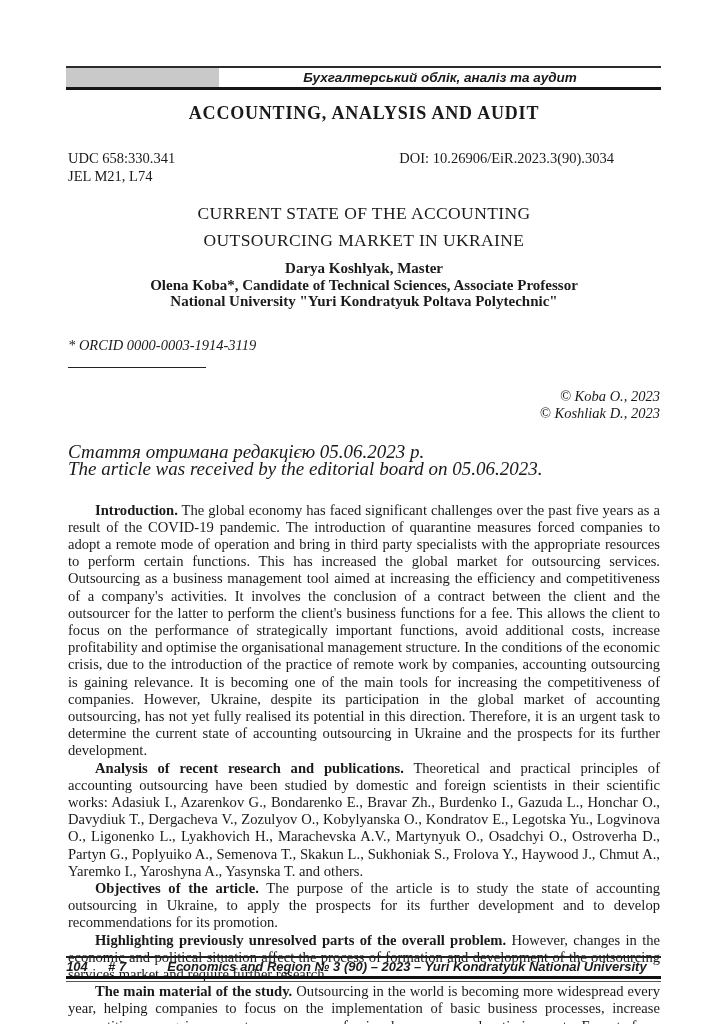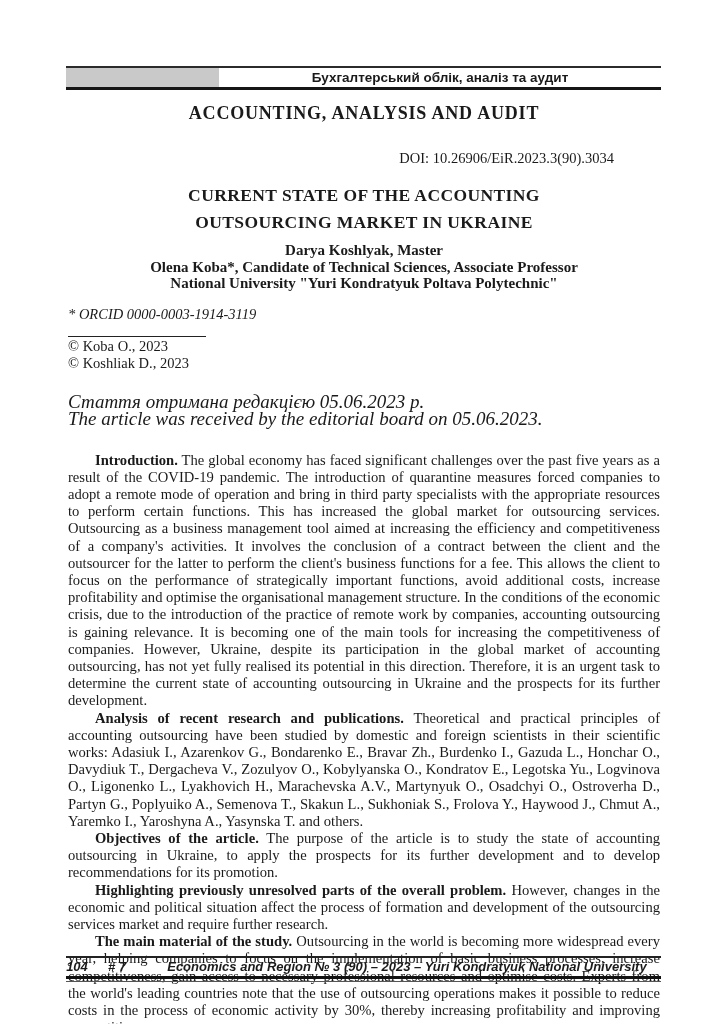--- a/index.html
+++ b/index.html
@@ -17,21 +17,21 @@
     position: absolute; left: 66px; right: 63px; top: 66px;
     border-top: 2px solid #2b2b2b;
     border-bottom: 3px solid #161616;
     height: 19px;
     display: flex; align-items: stretch;
   }
   .rh-gray { width: 153px; background: #c9c9c9; }
   .rh-title {
     flex: 1; text-align: center;
     font-family: "Liberation Sans", sans-serif;
-    font-weight: bold; 
+    font-weight: bold; font-style: italic;
     font-size: 13.5px; line-height: 19px;
     white-space: nowrap;
   }
 
   .content { position: absolute; left: 68px; right: 64px; top: 90px; }
 
   .section-heading {
     margin-top: 7px;
     text-align: center;
     font-weight: bold;
@@ -45,43 +45,43 @@
     display: flex;
     font-size: 14.5px;
     line-height: 18px;
   }
   .meta-left { white-space: pre-line; }
   .meta-doi { margin-left: auto; margin-right: 46px; }
 
   .article-title {
     margin-top: 15px;
     text-align: center;
-    font-weight: bold;
+    font-weight: normal;
     font-size: 17.5px;
     letter-spacing: 0.4px;
     line-height: 27px;
   }
 
   .authors {
     margin-top: 6px;
     text-align: center;
     font-weight: bold;
     font-size: 15px;
     line-height: 16.5px;
   }
 
-  .orcid-note { margin-top: 14px; font-style: italic; font-size: 14.5px; }
+  .orcid-note { margin-top: 27px; font-style: italic; font-size: 14.5px; }
 
   .divider-rule {
     margin-top: 13px;
     width: 138px; height: 0;
     border-top: 1.5px solid #222;
   }
 
-  .copyright { margin-top: 1px; font-size: 14.5px; line-height: 17px; }
+  .copyright { margin-top: 20px; font-style: italic; font-size: 14.5px; line-height: 17px; text-align: right; }
 
   .received { margin-top: 21px; font-style: italic; font-size: 19px; line-height: 17px; }
 
   .body-text {
     margin-top: 25px;
     font-size: 14.6px;
     line-height: 17.2px;
     text-align: justify;
   }
   .body-text p { margin: 0; text-indent: 27px; }
@@ -114,20 +114,22 @@
   <div class="running-head">
     <div class="rh-gray"></div>
     <div class="rh-title">Бухгалтерський облік, аналіз та аудит</div>
   </div>
 
   <div class="content">
 
     <div class="section-heading">ACCOUNTING, ANALYSIS AND AUDIT</div>
 
     <div class="meta-row">
+      <div class="meta-left">UDC 658:330.341
+JEL M21, L74</div>
       <div class="meta-doi">DOI: 10.26906/EiR.2023.3(90).3034</div>
     </div>
 
     <div class="article-title">
       <div>CURRENT STATE OF THE ACCOUNTING</div>
       <div>OUTSOURCING MARKET IN UKRAINE</div>
     </div>
 
     <div class="authors">
       <div>Darya Koshlyak, Master</div>

